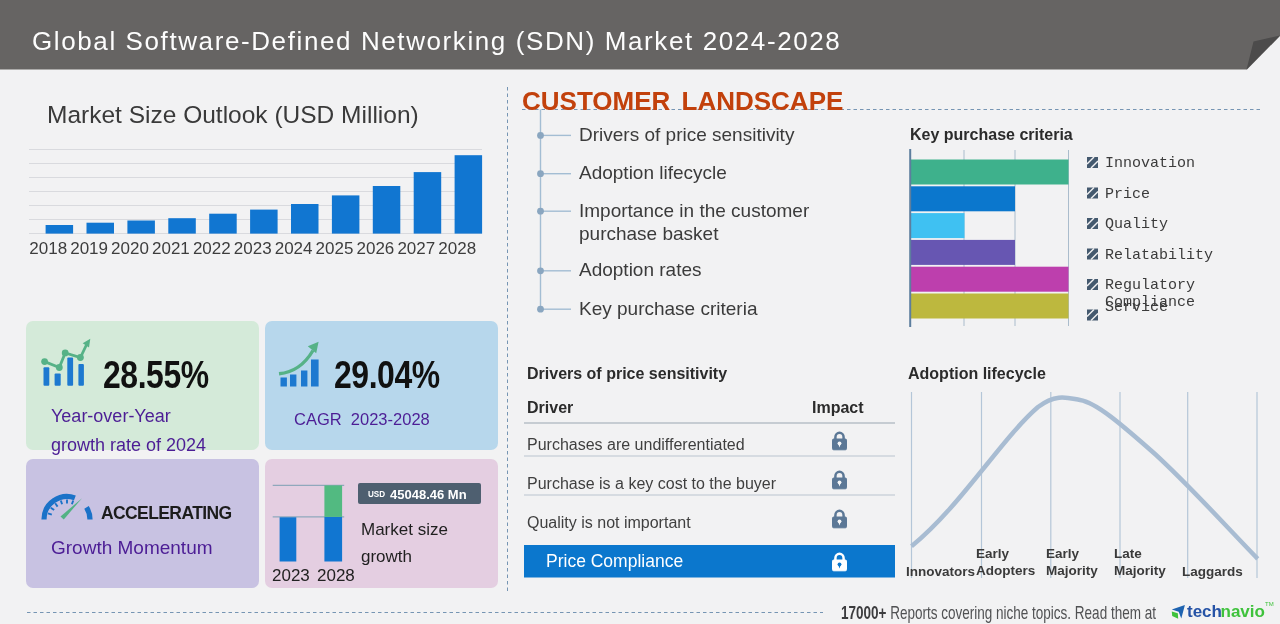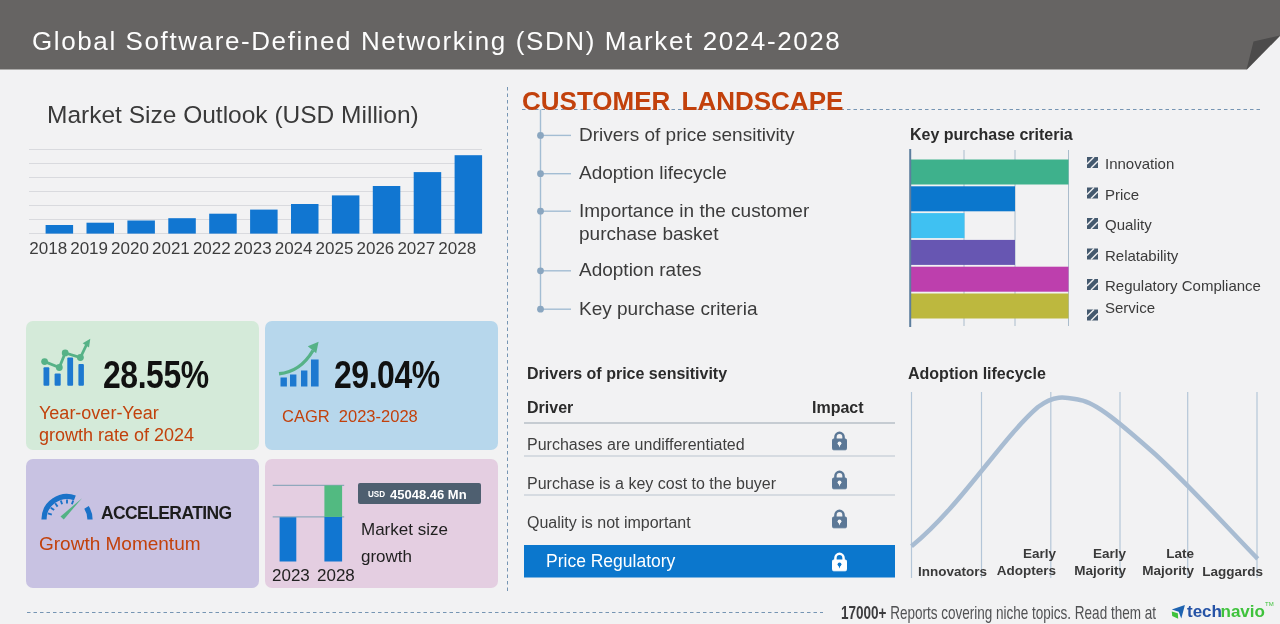--- a/index.html
+++ b/index.html
@@ -5,26 +5,26 @@
   html,body{margin:0;padding:0;}
   body{width:1280px;height:624px;background:#f2f2f3;font-family:"Liberation Sans",sans-serif;overflow:hidden;}
   #page{position:relative;width:1280px;height:468px;}
   .abs{position:absolute;}
   .hdr-title{left:32px;top:26px;font-size:26px;color:#fdfdfd;letter-spacing:1.6px;}
   .mso-title{left:31px;top:101px;font-size:24.5px;color:#3a3a3a;margin-left:16px;}
   .xlab{font-size:17px;color:#3d3d3d;width:60px;text-align:left;top:239px;}
   .v2018{left:55px;top:284px;font-size:16px;color:#454545;margin-top:42px;}
   .box{position:absolute;width:233px;height:129px;border-radius:7px;}
   .pct{font-size:38px;font-weight:bold;color:#111;letter-spacing:-0.5px;transform:scaleX(0.84);transform-origin:0 0;line-height:38px;}
-  .boxtxt{font-size:18px;color:#c2410c;line-height:22px;}
+  .boxtxt{font-size:18px;color:#4c1d95;line-height:29px;margin-left:12px;}
   .cl-title{left:522px;top:86px;font-size:26px;font-weight:bold;color:#c2410c;word-spacing:4px;}
   .li-item{font-size:19px;color:#3b3b3b;line-height:22.5px;}
   .sec-title{font-size:16px;font-weight:bold;color:#2b2b2b;}
-  .leg{font-size:15px;color:#3b3b3b;}
-  .lif-lab{font-size:13.5px;font-weight:bold;color:#3a3a3a;text-align:right;line-height:16.5px;}
+  .leg{font-size:15px;color:#3b3b3b;font-family:Liberation Mono, monospace;}
+  .lif-lab{font-size:13.5px;font-weight:bold;color:#3a3a3a;text-align:left;line-height:16.5px;}
   .tbl-txt{font-size:16px;color:#3f3f3f;}
 </style>
 </head>
 <body>
 <div id="page">
 
   <svg class="abs" style="left:0;top:0" width="1280" height="70">
     <polygon points="0,0 1280,0 1280,36 1247,69.5 0,69.5" fill="#666463"></polygon>
     <polygon points="1246.5,69.5 1253.5,41.5 1280,35.5" fill="#4c4b4b"></polygon>
   </svg>
@@ -229,21 +229,21 @@
   <div class="abs tbl-txt" style="left:812px;top:399px;font-weight:bold;color:#2b2b2b">Impact</div>
   <svg class="abs" style="left:524px;top:420px" width="372" height="160">
     <line x1="0" y1="3" x2="371" y2="3" stroke="#9aa6b1" stroke-width="1.2"></line>
     <line x1="0" y1="36" x2="371" y2="36" stroke="#b9c4cf" stroke-width="1.2"></line>
     <line x1="0" y1="75" x2="371" y2="75" stroke="#b9c4cf" stroke-width="1.2"></line>
     <rect x="0" y="125" width="371" height="32.5" fill="#0b77cd"></rect>
   </svg>
   <div class="abs tbl-txt" style="left:527px;top:475px">Purchase is a key cost to the buyer</div>
   <div class="abs tbl-txt" style="left:527px;top:436px">Purchases are undifferentiated</div>
   <div class="abs tbl-txt" style="left:527px;top:514px">Quality is not important</div>
-  <div class="abs" style="left:546px;top:551px;font-size:17.5px;color:#fff">Price Regulatory</div>
+  <div class="abs" style="left:546px;top:551px;font-size:17.5px;color:#fff">Price Compliance</div>
 
   <svg class="abs" style="left:831px;top:428px" width="20" height="160">
     <defs>
       <g id="lock">
         <path d="M 3.4,10 V 7.2 A 4.1,4.4 0 0 1 11.6,7.2 V 10" fill="none" stroke-width="2.5"></path>
         <rect x="0.5" y="9" width="14" height="10.8" rx="1.2"></rect>
       </g>
     </defs>
     <g fill="#5c7896" stroke="#5c7896">
       <use href="#lock" x="1" y="2"></use>

